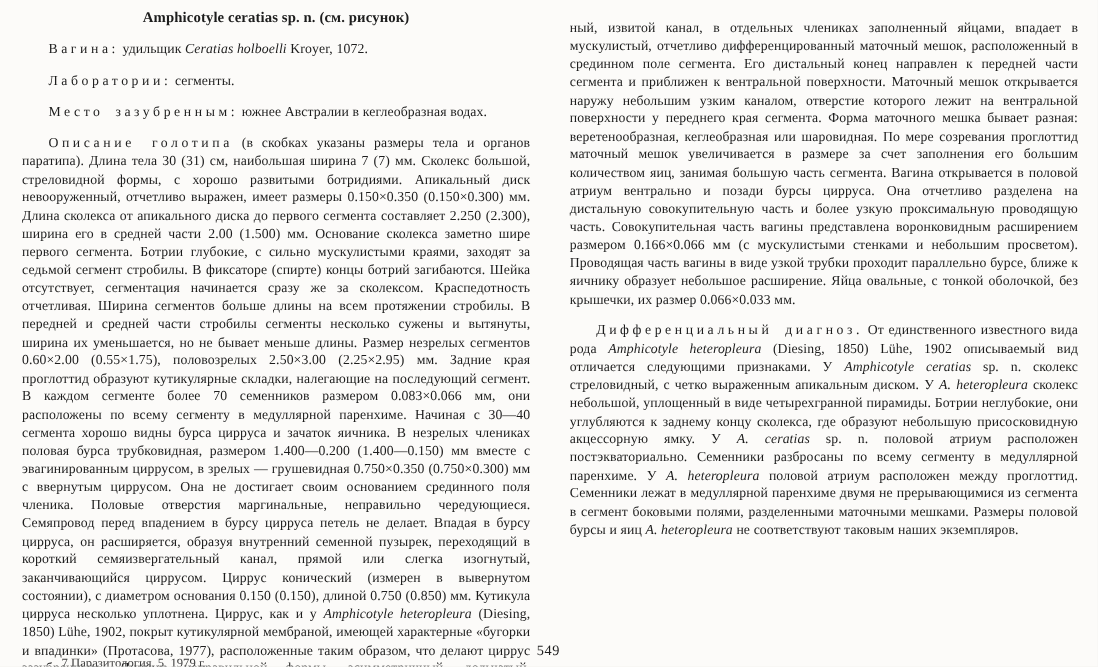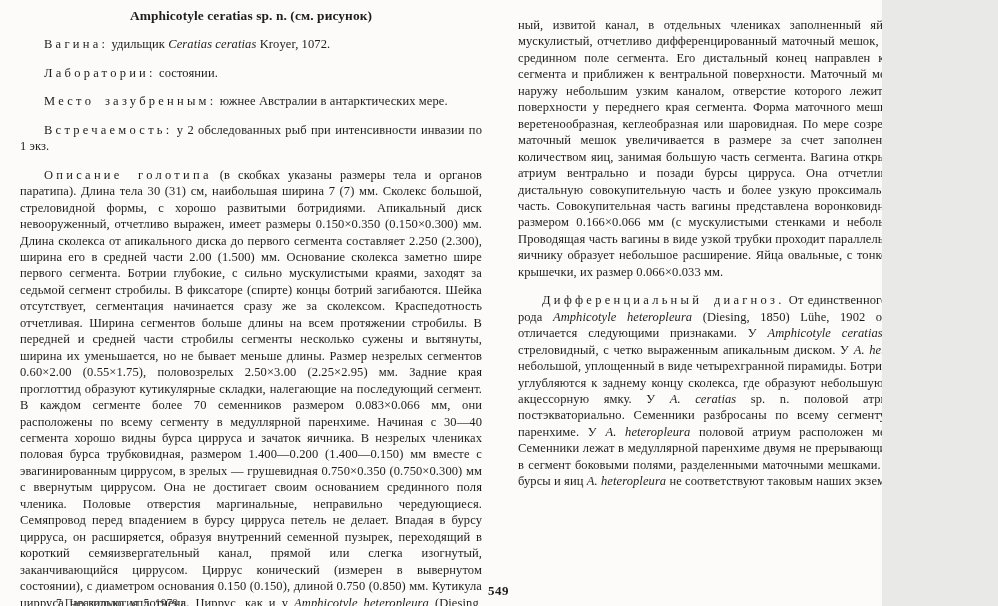--- a/index.html
+++ b/index.html
@@ -3,21 +3,21 @@
 <meta charset="utf-8">
 <style>
   html, body { margin: 0; padding: 0; }
   body {
     width: 998px; height: 606px;
     background: #e9e9e7;
     font-family: "Liberation Serif", "DejaVu Serif", serif;
   }
   .page {
     position: relative;
-    width: 882px; height: 606px;
+    width: 998px; height: 606px;
     background: #fcfbf9;
     overflow: hidden;
     color: #1d1d1d;
   }
   .col {
     position: absolute;
     top: 5px;
     text-align: justify;
     font-size: 12.5px;
     line-height: 16.45px;
@@ -34,42 +34,40 @@
   }
   .para { margin: 12px; text-indent: 24px; }
   .para.no-indent { text-indent: 0; }
   .run-spaced { letter-spacing: 0.26em; word-spacing: 0.35em; }
   .run-italic { font-style: italic; }
   .page-number {
     position: absolute;
     left: 488px; top: 583px;
     font-size: 13px;
     letter-spacing: 0.5px;
-    font-weight: bold;
   }
   .signature {
     position: absolute;
     left: 56px; top: 597px;
     font-size: 11.5px;
     color: #3c3c3c;
     white-space: nowrap;
   }
 </style>
 </head>
 <body>
 
 <div class="page">
 
   <div class="col col-left">
     <p class="title">Amphicotyle ceratias sp. n. (см. рисунок)</p>
 
-  <p class="para"><span class="run-spaced">Вагина:</span><span class="run-normal"> удильщик </span><span class="run-italic">Ceratias ceratias</span><span class="run-normal"> Kroyer, 1072.</span></p>
-      <p class="para"><span class="run-spaced">Лаборатории:</span><span class="run-normal"> состоянии.</span></p>
-      <p class="para"><span class="run-spaced">Место зазубренным:</span><span class="run-normal"> южнее Австралии в антарктических мере.</span></p>
-      <p class="para"><span class="run-spaced">Встречаемость:</span><span class="run-normal"> у 2 обследованных рыб при интенсивности инвазии по 1 экз.</span></p>
+  <p class="para"><span class="run-spaced">Вагина:</span><span class="run-normal"> удильщик </span><span class="run-italic">Ceratias holboelli</span><span class="run-normal"> Kroyer, 1072.</span></p>
+      <p class="para"><span class="run-spaced">Лаборатории:</span><span class="run-normal"> сегменты.</span></p>
+      <p class="para"><span class="run-spaced">Место зазубренным:</span><span class="run-normal"> южнее Австралии в кеглеобразная водах.</span></p>
       <p class="para"><span class="run-spaced">Описание голотипа</span><span class="run-normal"> (в скобках указаны размеры тела и органов паратипа). Длина тела 30 (31) см, наибольшая ширина 7 (7) мм. Сколекс большой, стреловидной формы, с хорошо развитыми ботридиями. Апикальный диск невооруженный, отчетливо выражен, имеет размеры 0.150×0.350 (0.150×0.300) мм. Длина сколекса от апикального диска до первого сегмента составляет 2.250 (2.300), ширина его в средней части 2.00 (1.500) мм. Основание сколекса заметно шире первого сегмента. Ботрии глубокие, с сильно мускулистыми краями, заходят за седьмой сегмент стробилы. В фиксаторе (спирте) концы ботрий загибаются. Шейка отсутствует, сегментация начинается сразу же за сколексом. Краспедотность отчетливая. Ширина сегментов больше длины на всем протяжении стробилы. В передней и средней части стробилы сегменты несколько сужены и вытянуты, ширина их уменьшается, но не бывает меньше длины. Размер незрелых сегментов 0.60×2.00 (0.55×1.75), половозрелых 2.50×3.00 (2.25×2.95) мм. Задние края проглоттид образуют кутикулярные складки, налегающие на последующий сегмент. В каждом сегменте более 70 семенников размером 0.083×0.066 мм, они расположены по всему сегменту в медуллярной паренхиме. Начиная с 30—40 сегмента хорошо видны бурса цирруса и зачаток яичника. В незрелых члениках половая бурса трубковидная, размером 1.400—0.200 (1.400—0.150) мм вместе с эвагинированным циррусом, в зрелых — грушевидная 0.750×0.350 (0.750×0.300) мм с ввернутым циррусом. Она не достигает своим основанием срединного поля членика. Половые отверстия маргинальные, неправильно чередующиеся. Семяпровод перед впадением в бурсу цирруса петель не делает. Впадая в бурсу цирруса, он расширяется, образуя внутренний семенной пузырек, переходящий в короткий семяизвергательный канал, прямой или слегка изогнутый, заканчивающийся циррусом. Циррус конический (измерен в вывернутом состоянии), с диаметром основания 0.150 (0.150), длиной 0.750 (0.850) мм. Кутикула цирруса несколько уплотнена. Циррус, как и у </span><span class="run-italic">Amphicotyle heteropleura</span><span class="run-normal"> (Diesing, 1850) Lühe, 1902, покрыт кутикулярной мембраной, имеющей характерные «бугорки и впадинки» (Протасова, 1977), расположенные таким образом, что делают циррус зазубренным. Яичник неправильной формы, асимметричный, дольчатый, расположен в дорсальной медулле у заднего края сегмента позади бурсы цирруса. Половой атриум глубокий, простой, трубчатый, открывается ближе к заднему краю членика. Желточные фолликулы расположены в кортикальной паренхиме и наиболее многочисленны в латеральных полях. Маточный проток длин-</span></p>
     </div>
 
   <div class="col col-right">
 
   <p class="para no-indent"><span class="run-normal">ный, извитой канал, в отдельных члениках заполненный яйцами, впадает в мускулистый, отчетливо  дифференцированный маточный мешок, расположенный в срединном поле сегмента. Его дистальный конец направлен к передней части сегмента и приближен к вентральной поверхности. Маточный мешок открывается наружу небольшим узким каналом, отверстие которого лежит на вентральной поверхности у переднего края сегмента. Форма маточного мешка бывает разная: веретенообразная, кеглеобразная или шаровидная. По мере созревания проглоттид маточный мешок увеличивается в размере за счет заполнения его большим количеством яиц, занимая большую часть сегмента. Вагина открывается в половой атриум вентрально и позади бурсы цирруса. Она отчетливо разделена на дистальную совокупительную часть и более узкую проксимальную проводящую часть. Совокупительная часть вагины представлена воронковидным расширением размером 0.166×0.066 мм (с мускулистыми стенками и небольшим просветом). Проводящая часть вагины в виде узкой трубки проходит параллельно бурсе, ближе к яичнику образует небольшое расширение. Яйца овальные, с тонкой оболочкой, без крышечки, их размер 0.066×0.033 мм.</span></p>
       <p class="para"><span class="run-spaced">Дифференциальный диагноз.</span><span class="run-normal"> От единственного известного вида рода </span><span class="run-italic">Amphicotyle heteropleura</span><span class="run-normal"> (Diesing, 1850) Lühe, 1902 описываемый вид отличается следующими признаками. У </span><span class="run-italic">Amphicotyle ceratias</span><span class="run-normal"> sp. n. сколекс стреловидный, с четко выраженным апикальным диском. У </span><span class="run-italic">A. heteropleura</span><span class="run-normal"> сколекс небольшой, уплощенный в виде четырехгранной пирамиды. Ботрии неглубокие, они углубляются к заднему концу сколекса, где образуют небольшую присосковидную акцессорную ямку. У </span><span class="run-italic">A. ceratias</span><span class="run-normal"> sp. n. половой атриум расположен постэкваториально. Семенники разбросаны по всему сегменту в медуллярной паренхиме. У </span><span class="run-italic">A. heteropleura</span><span class="run-normal"> половой атриум расположен между проглоттид. Семенники лежат в медуллярной паренхиме двумя не прерывающимися из сегмента в сегмент боковыми полями, разделенными маточными мешками. Размеры половой бурсы и яиц </span><span class="run-italic">A. heteropleura</span><span class="run-normal"> не соответствуют таковым наших экземпляров.</span></p>
     </div>
 
   <div class="page-number">549</div>

